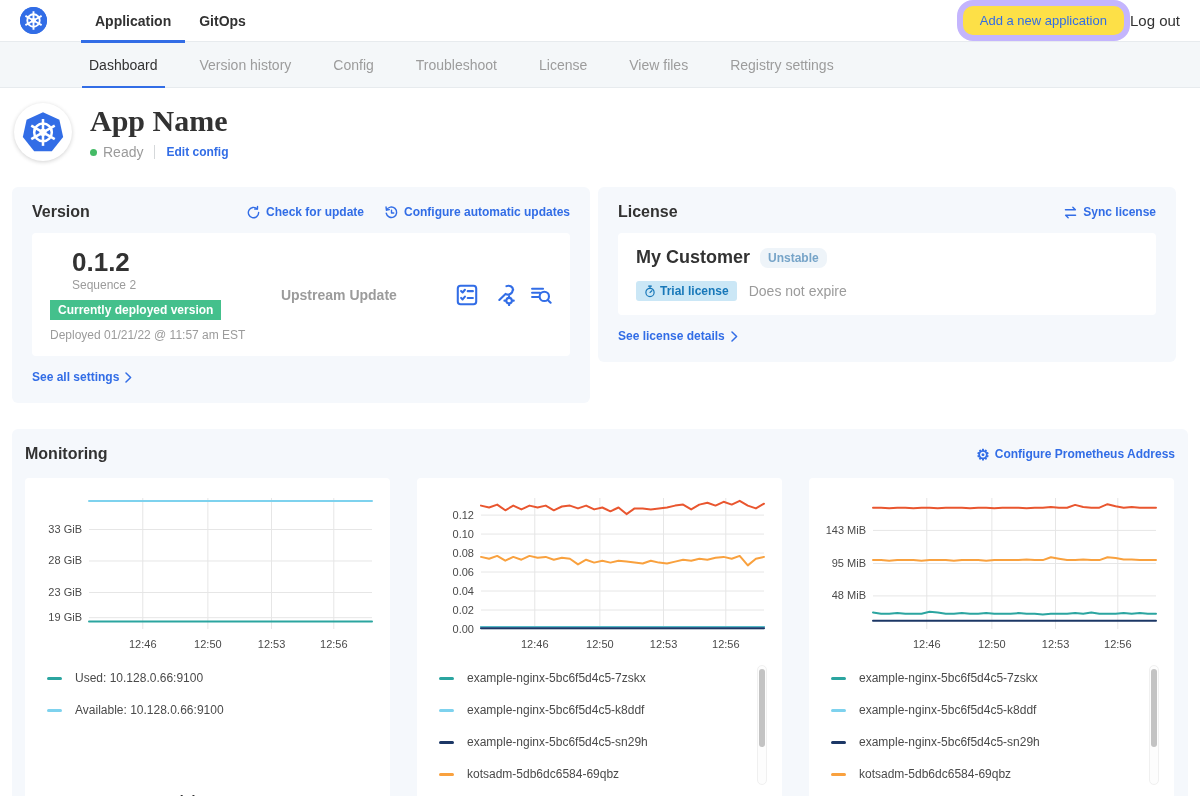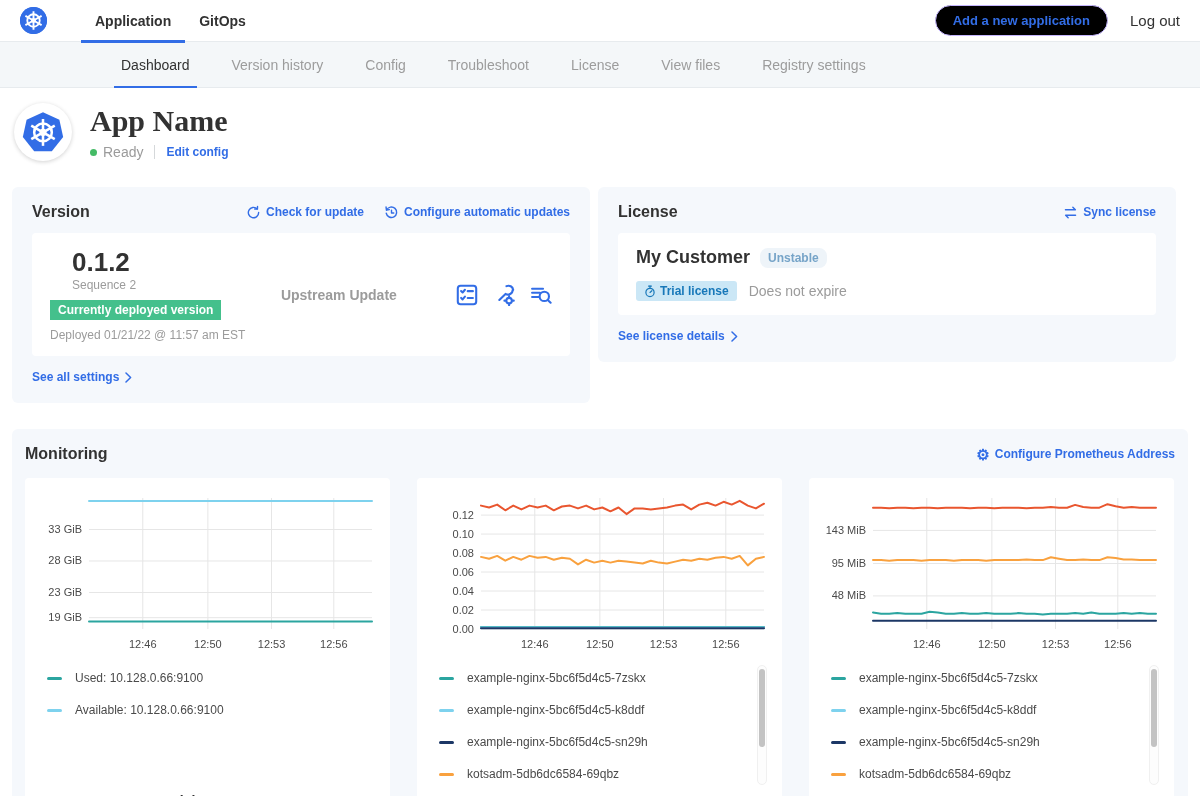--- a/index.html
+++ b/index.html
@@ -11,25 +11,25 @@
   .page { width:1200px; height:796px; overflow:hidden; }
 
   
   .topnav { height:42px; display:flex; align-items:center; padding:0 20px; border-bottom:1px solid #e7ebee; background:#fff; position:relative; }
   .nav-logo { width:27px; height:27px; border-radius:50%; overflow:hidden; background:#326de6; flex:0 0 27px; }
   .nav-logo svg { display:block; width:27px; height:27px; }
   .topnav-tabs { display:flex; height:42px; margin-left:34px; }
   .topnav-tab { font-size:14px; font-weight:bold; color:#323232; padding:0 14px; display:flex; align-items:center; height:42px; position:relative; cursor:pointer; }
   .topnav-tab.active::after { content:""; position:absolute; left:0; right:0; bottom:-1px; height:3px; background:#326de6; }
   .topnav-spacer { flex:1; }
-  .add-app-btn { border:1px solid #c4b5fd; color:#326de6; background:#000000; border-radius:16px; font-size:13px; font-weight:bold; padding:7px 17px; cursor:pointer; font-family:"Liberation Sans",sans-serif; }
-  .logout { margin-left:22px; font-size:15px; color:#323232; cursor:pointer; }
+  .add-app-btn { border:6px solid #c4b5fd; color:#326de6; background:#fde047; border-radius:16px; font-size:13px; font-weight:normal; padding:7px 17px; cursor:pointer; font-family:"Liberation Sans",sans-serif; }
+  .logout { font-size:15px; color:#323232; cursor:pointer; }
 
   
-  .subnav { height:46px; background:#f4f7f9; border-bottom:1px solid #e7ebee; display:flex; padding-left:100px; }
+  .subnav { height:46px; background:#f4f7f9; border-bottom:1px solid #e7ebee; display:flex; padding-left:68px; }
   .subnav-tab { font-size:14px; color:#9c9c9c; padding:0 21px; display:flex; align-items:center; height:46px; position:relative; cursor:pointer; }
   .subnav-tab.active { color:#323232; }
   .subnav-tab.active::after { content:""; position:absolute; left:14px; right:14px; bottom:0; height:2px; background:#326de6; }
 
   
   .app-header { display:flex; align-items:center; padding:15px 20px 18px 14px; background:#fff; }
   .app-avatar { width:58px; height:58px; border-radius:50%; background:#fff; box-shadow:0 1px 4px rgba(0,0,0,.18); display:flex; align-items:center; justify-content:center; }
   .app-avatar svg { width:42px; height:42px; }
   .app-title-block { margin-left:18px; }
   .app-title { font-size:30px; font-weight:bold; color:#323232; line-height:1.1;font-family:Liberation Serif, serif; }

